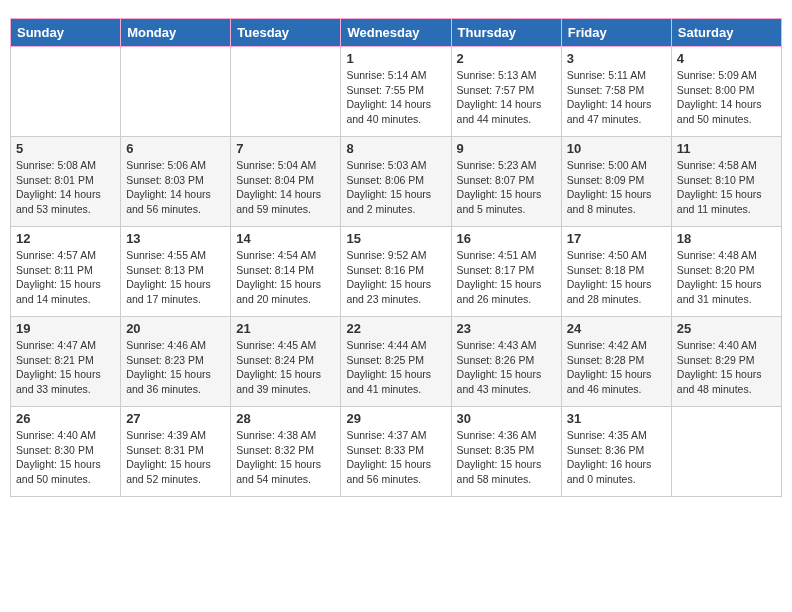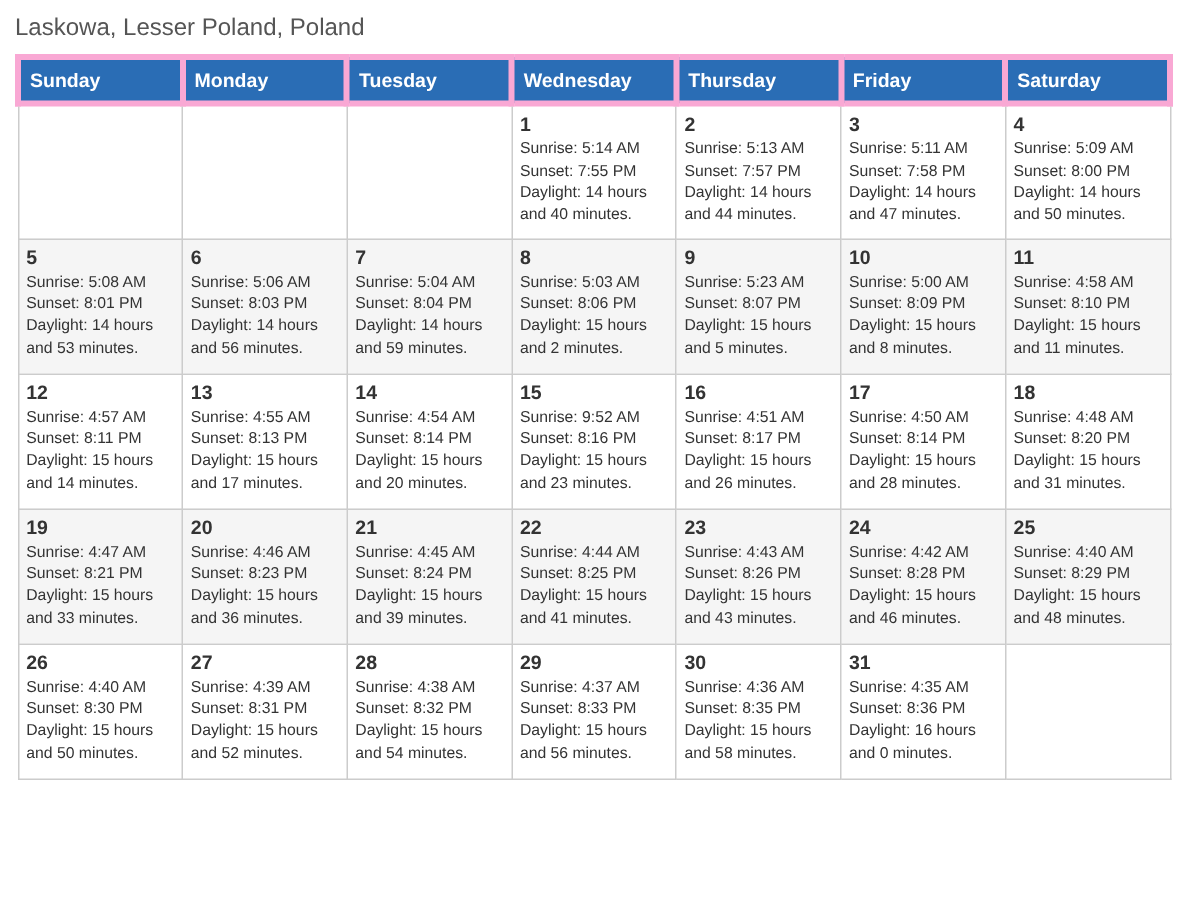--- a/index.html
+++ b/index.html
@@ -57,21 +57,21 @@
       border-collapse: collapse;
       table-layout: fixed;
     }
     .calendar-table th {
       background-color: #2a6db5;
       color: #fff;
       text-align: left;
       padding: 6px 6px;
       font-size: 13px;
       font-weight: bold;
-      border: 4px solid #f9a8d4;
+      border: 1px solid #f9a8d4;
     }
     .calendar-table td {
       border: 1px solid #ccc;
       vertical-align: top;
       padding: 4px 5px;
       height: 90px;
       font-size: 11px;
       color: #333;
       background: #fff;
     }
@@ -91,21 +91,20 @@
     }
     .empty-cell {
       background: #fff !important;
     }
   </style>
 </head>
 <body>
 
 <div class="header-area">
   <div class="title-area">
-    <div class="location-title">Laskowa, Lesser Poland, Poland</div>
   </div>
 </div>
 
 <table class="calendar-table">
   <thead>
     <tr>
     <th>Sunday</th>
         <th>Monday</th>
         <th>Tuesday</th>
         <th>Wednesday</th>
@@ -231,21 +230,21 @@
         <td>
           <span class="day-number">16</span>
           <div class="day-info" style="white-space: pre-line;">Sunrise: 4:51 AM
 Sunset: 8:17 PM
 Daylight: 15 hours
 and 26 minutes.</div>
         </td>
         <td>
           <span class="day-number">17</span>
           <div class="day-info" style="white-space: pre-line;">Sunrise: 4:50 AM
-Sunset: 8:14 PM
+Sunset: 8:18 PM
 Daylight: 15 hours
 and 28 minutes.</div>
         </td>
         <td>
           <span class="day-number">18</span>
           <div class="day-info" style="white-space: pre-line;">Sunrise: 4:48 AM
 Sunset: 8:20 PM
 Daylight: 15 hours
 and 31 minutes.</div>
         </td>

